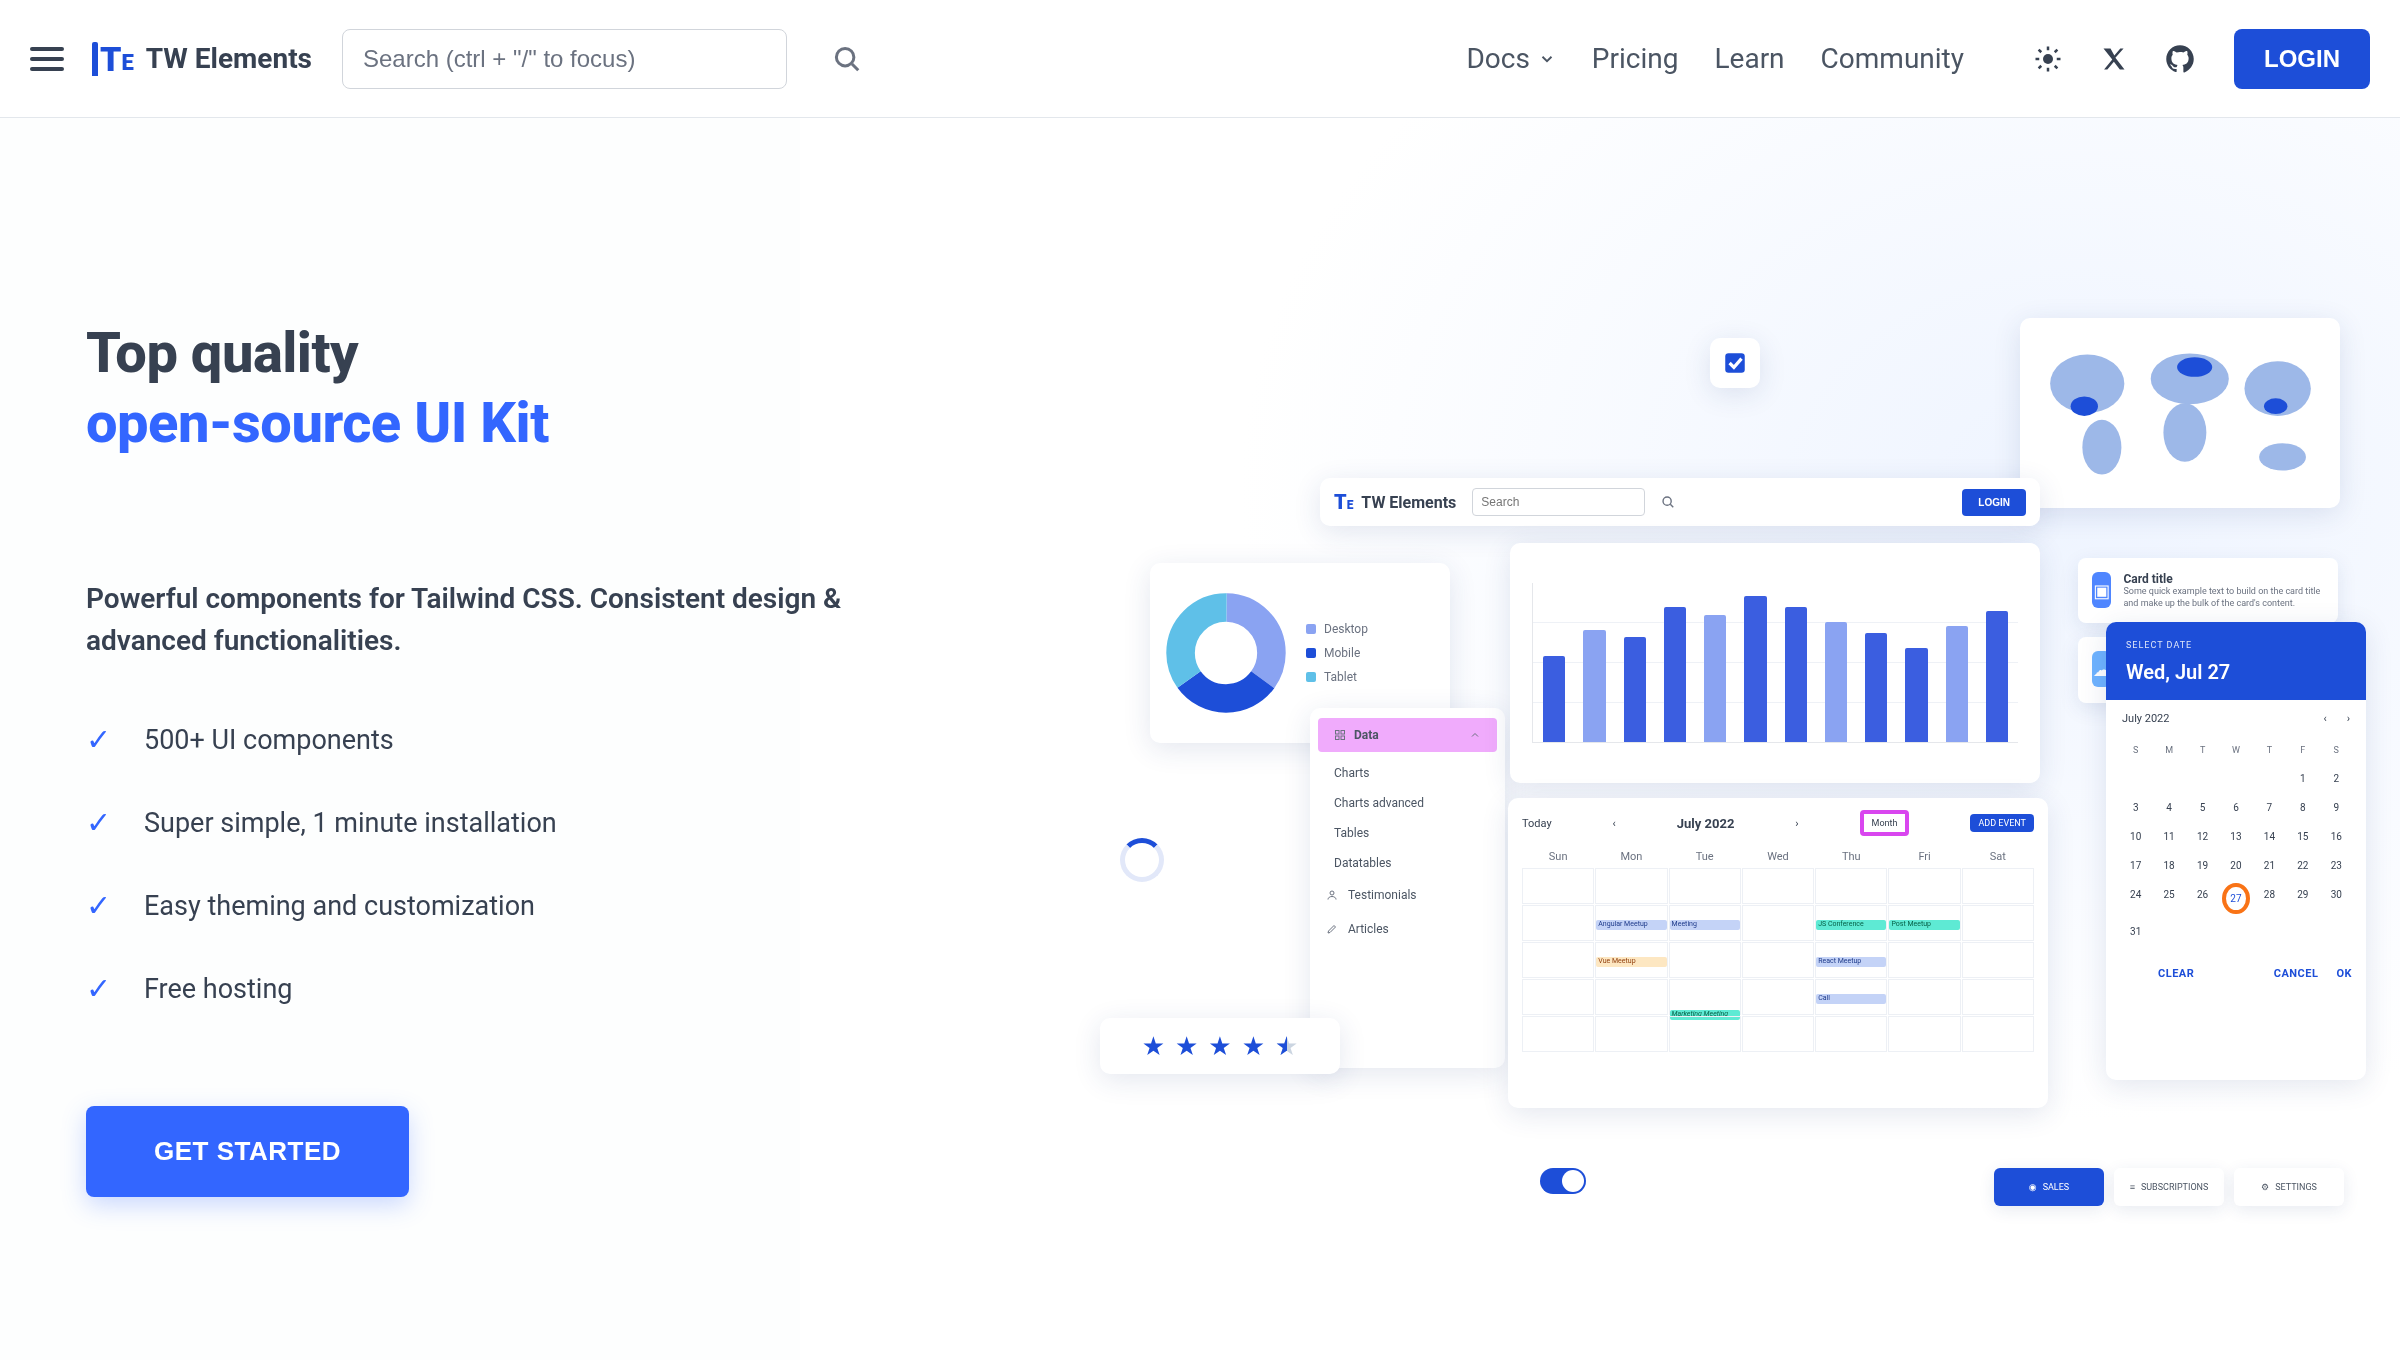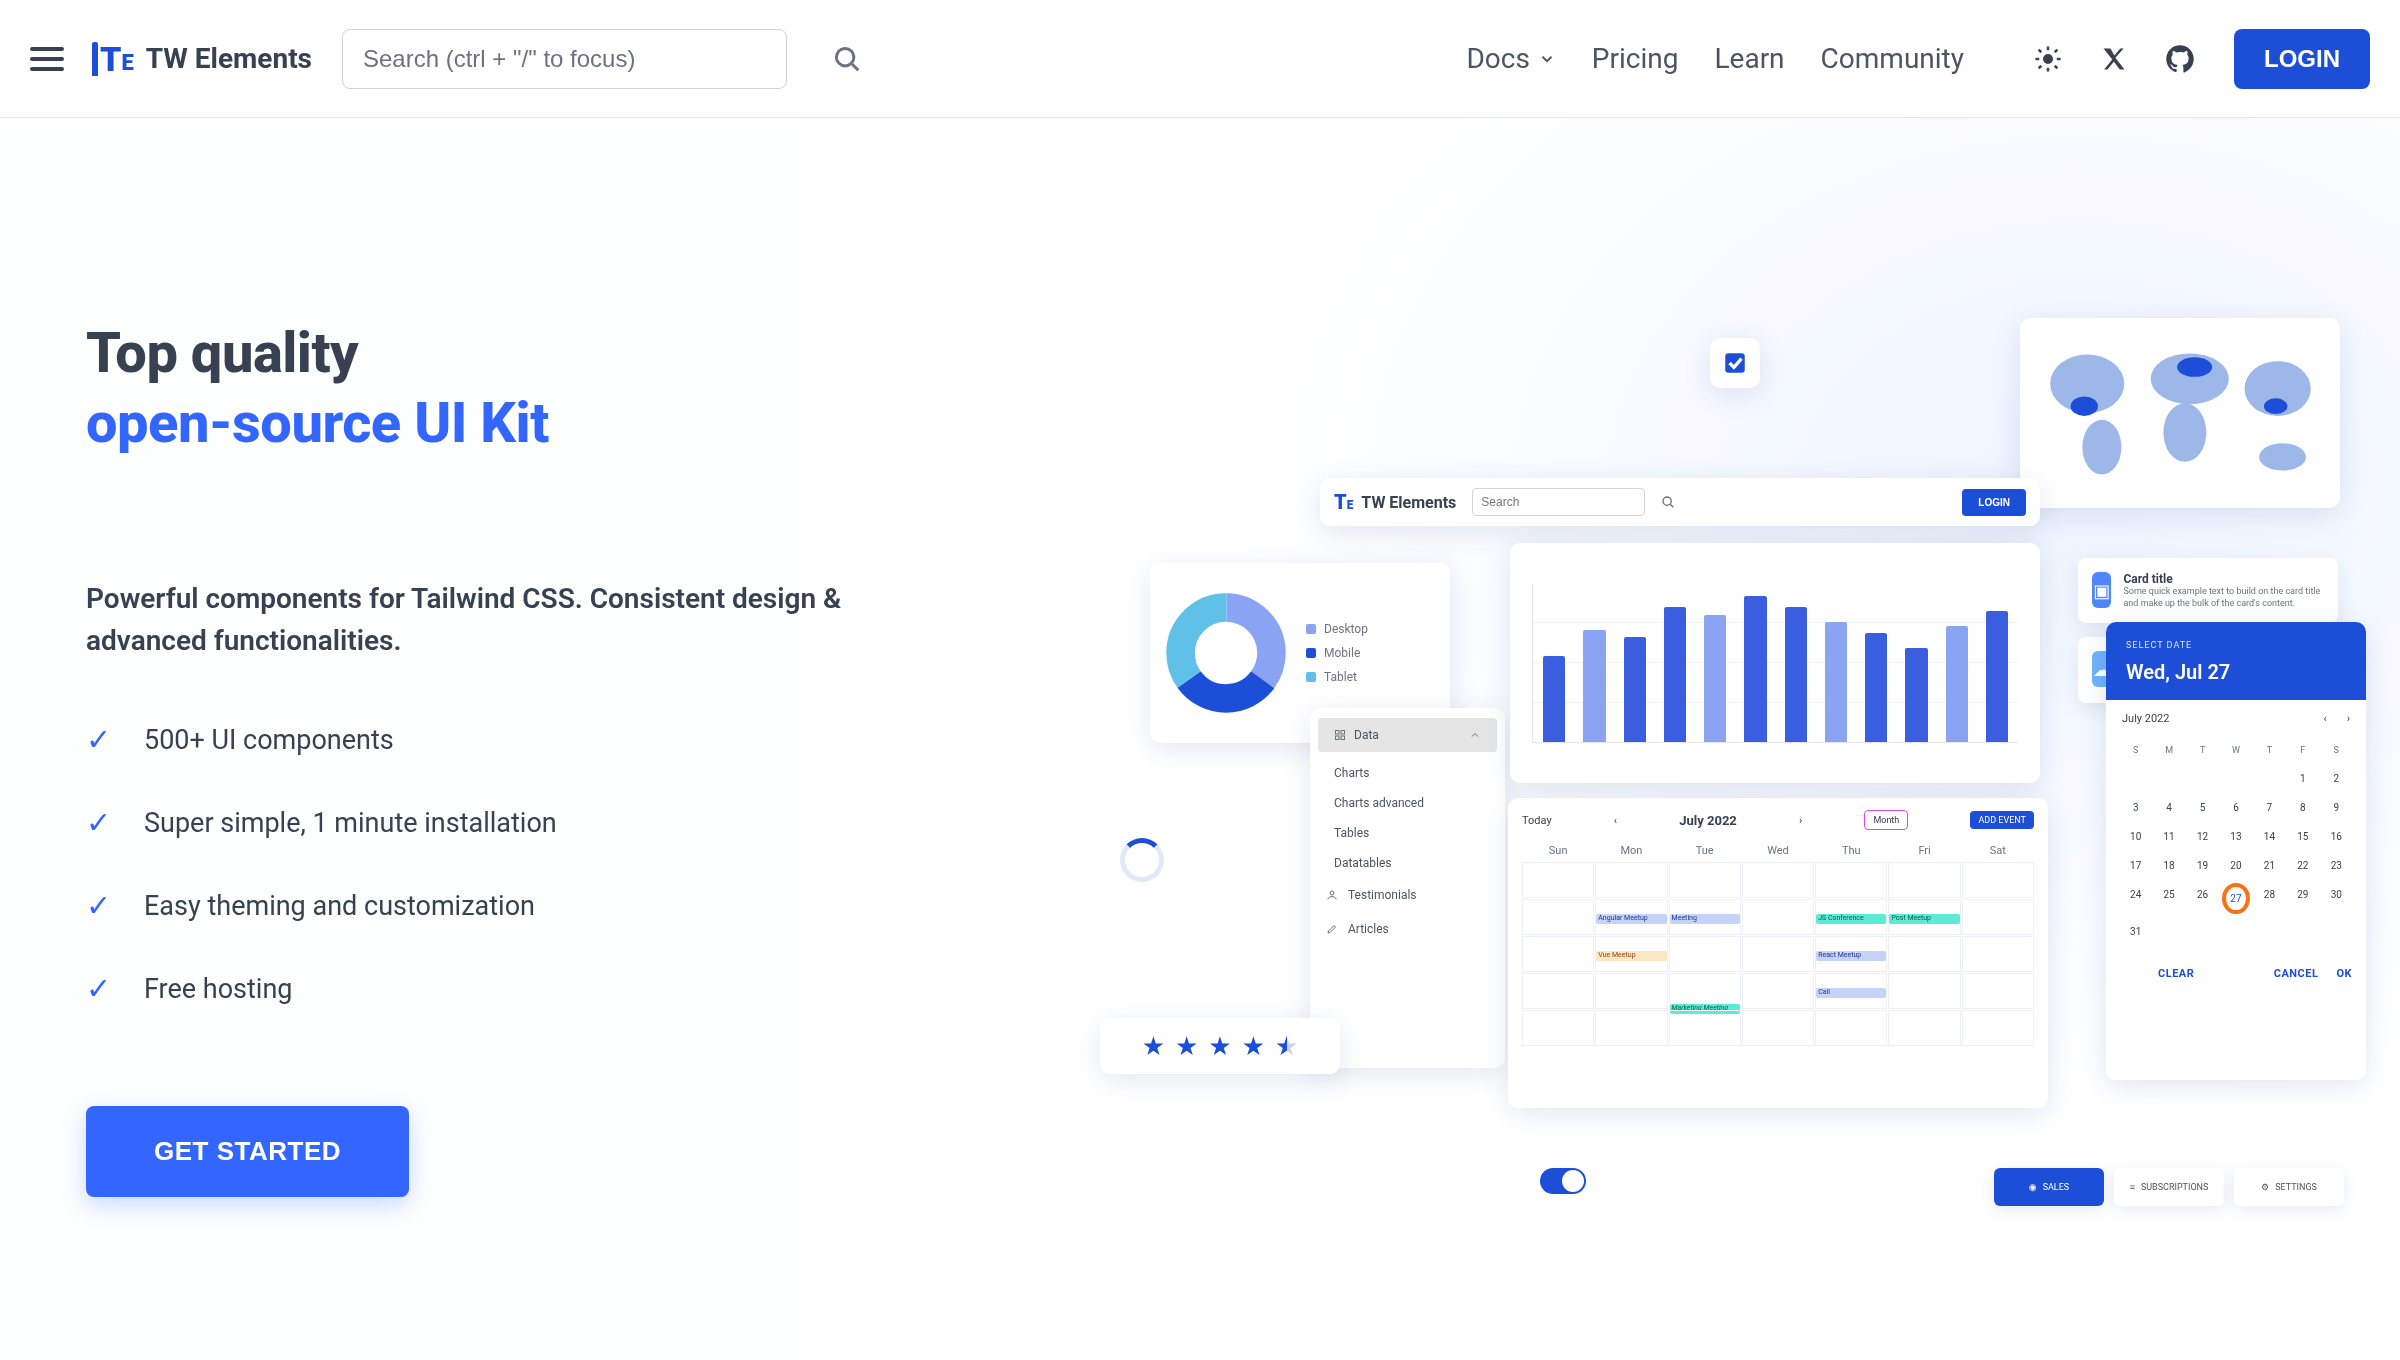--- a/index.html
+++ b/index.html
@@ -85,38 +85,38 @@
   .mini-topbar .login { background:#1d4ed8; color:#fff; border:none; border-radius:4px; font-size:10px; font-weight:700; padding:8px 16px; }
 
   
   .donut-card { top: 265px; left: 40px; width:300px; height:180px; display:flex; align-items:center; gap:20px; padding:16px; }
   .legend { font-size:12px; color:#6b7280; display:flex; flex-direction:column; gap:10px; }
   .lg { display:flex; align-items:center; gap:8px; }
   .dot { width:10px; height:10px; border-radius:2px; }
 
   
   .side-card { top: 410px; left: 200px; width: 195px; height: 360px; padding:10px 0; font-size:12px; color:#4b5563; }
-  .side-head { display:flex; align-items:center; justify-content:space-between; padding:10px 16px; font-weight:400; background:#e5e5e5; border-radius:4px; margin:0 8px 6px; }
+  .side-head { display:flex; align-items:center; justify-content:space-between; padding:10px 16px; font-weight:700; background:#f0abfc; border-radius:4px; margin:0 8px 6px; }
   .side-item { padding:8px 24px; }
   .side-sec { display:flex; align-items:center; gap:10px; padding:10px 16px; }
 
   
   .bars-card { top: 245px; left: 400px; width: 530px; height: 240px; padding:20px 22px 12px; }
   .bars-wrap { display:flex; align-items:flex-end; gap:18px; height:160px; margin-top:20px; padding:0 10px; border-left:1px solid #e5e7eb; border-bottom:1px solid #e5e7eb; position:relative;}
   .bars-wrap::before { content:""; position:absolute; left:0; right:0; top:0; height:100%; background:
       repeating-linear-gradient(to bottom, transparent 0 39px, #eef1f6 39px 40px); }
   .bar { width:34px; background:#3b5ee0; border-radius:2px 2px 0 0; position:relative; z-index:1;}
   .bar.lite { background:#8aa3f2; }
 
   
   .cal-card { top: 500px; left: 398px; width: 540px; height: 310px; padding:12px 14px; font-size:10px; color:#374151; }
   .cal-head { display:flex; align-items:center; justify-content:space-between; font-size:11px; }
   .cal-head .title { font-weight:700; font-size:13px; }
   .cal-head .pill { font-size:9px; color:#fff; background:#1d4ed8; border-radius:4px; padding:4px 8px; }
-  .cal-head .out { font-size:9px; border:1px solid #d946ef; border-radius:4px; padding:4px 8px; color:#374151; }
+  .cal-head .out { font-size:9px; border:4px solid #d946ef; border-radius:4px; padding:4px 8px; color:#374151; }
   .cal-grid { display:grid; grid-template-columns: repeat(7,1fr); margin-top:10px; gap:1px; }
   .cal-dow { font-size:11px; text-align:center; color:#6b7280; padding:4px 0; }
   .cal-cell { height:36px; border:1px solid #edf0f5; font-size:8px; padding:2px 3px; position:relative;}
   .ev { position:absolute; left:0; right:0; height:10px; font-size:7px; padding:0 2px; color:#1e3a8a; background:#c4d3f7; border-radius:2px; white-space:nowrap; overflow:hidden;}
   .ev.g { background:#5eead4; color:#065f46;}
   .ev.y { background:#fde7c2; color:#92400e;}
 
   
   .info-cards { top: 260px; right: 22px; width: 260px; }
   .info { display:flex; gap:12px; padding:14px; background:#fff; border-radius:8px; box-shadow:0 6px 20px rgba(30,60,120,0.1); margin-bottom:14px;}

